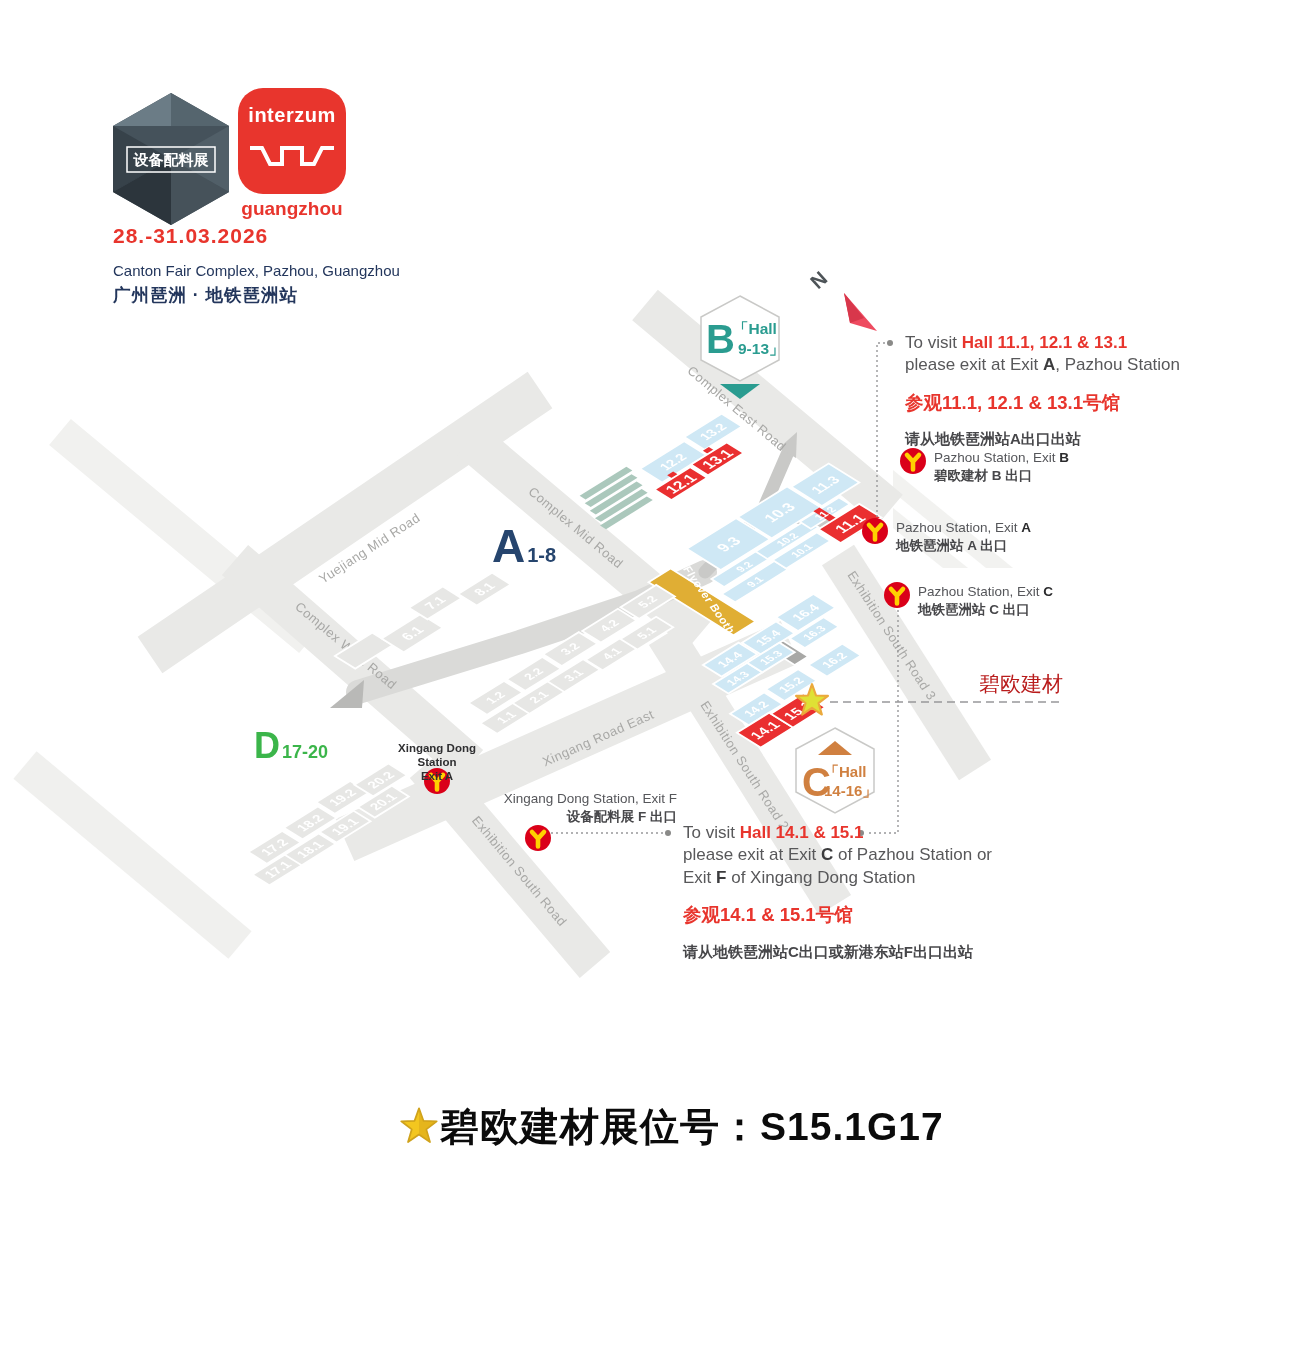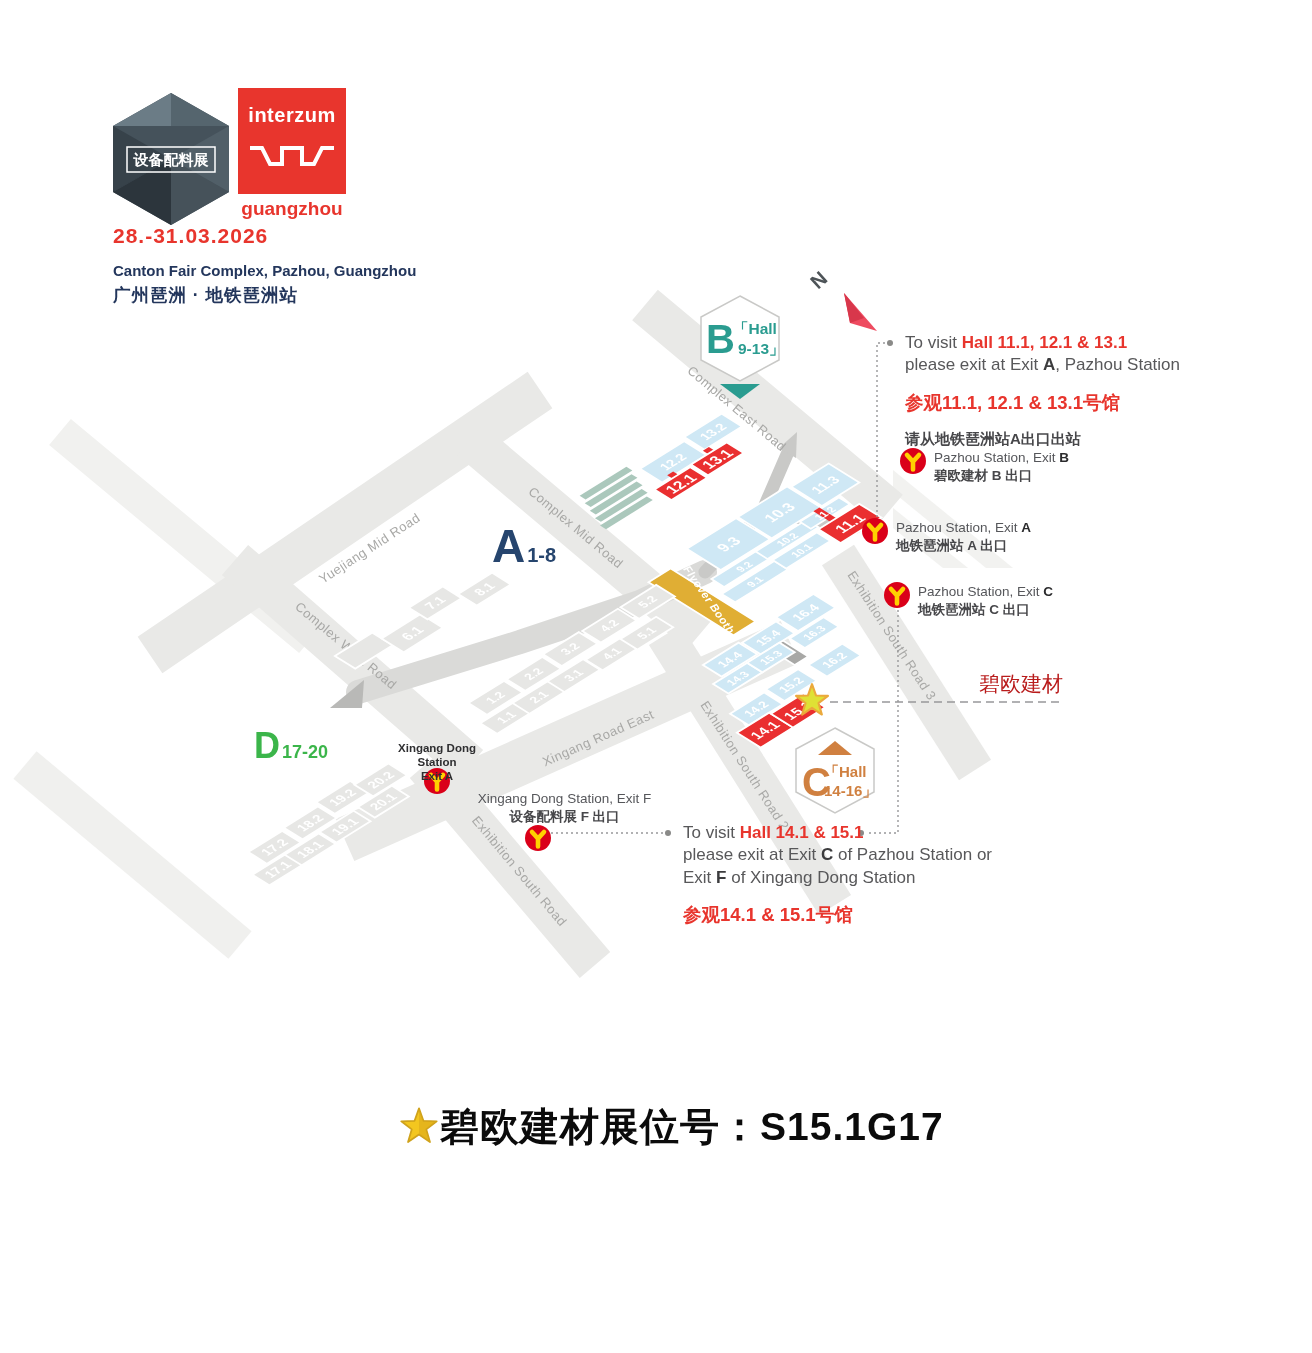--- a/index.html
+++ b/index.html
@@ -2,37 +2,37 @@
 <html><head>
 <meta charset="utf-8">
 <style>
   html,body{margin:0;padding:0;background:#fff;}
   .page{position:relative;width:1312px;height:1353px;background:#ffffff;overflow:hidden;
         font-family:"Liberation Sans",sans-serif;}
   .abs{position:absolute;}
   svg text{font-family:"Liberation Sans",sans-serif;}
   
   .dates{left:113px;top:224px;font-size:21px;font-weight:bold;color:#e8352d;letter-spacing:1px;}
-  .venue-en{left:113px;top:262px;font-size:15px;font-weight:700;color:#23365c;}
+  .venue-en{left:113px;top:262px;font-size:15px;font-weight:400;color:#23365c;}
   .venue-cn{left:113px;top:283px;font-size:17.5px;font-weight:bold;color:#23365c;letter-spacing:1px;}
-  .interzum-box{left:238px;top:88px;width:108px;height:106px;background:#e8352d;}
+  .interzum-box{left:238px;top:88px;width:108px;height:106px;background:#e8352d;border-radius:25px;}
   .interzum-word{position:absolute;left:0;top:16px;width:108px;text-align:center;color:#fff;
                  font-size:20px;font-weight:bold;letter-spacing:.5px;}
   .interzum-city{left:238px;top:198px;width:108px;text-align:center;color:#e8352d;
                  font-size:19px;font-weight:bold;}
   
   .note{color:#58585a;font-size:17px;line-height:1.32;}
   .note .red{color:#e8352d;font-weight:bold;}
   .note .b{font-weight:bold;color:#3c3c3e;}
   .note .cn1{display:block;margin-top:14px;color:#e8352d;font-weight:bold;font-size:18.5px;}
   .note .cn2{display:block;margin-top:14px;color:#47474a;font-weight:600;font-size:15px;}
   .stn{font-size:13.5px;color:#55565a;line-height:1.35;}
   .stn .letter{font-weight:bold;color:#2b2b2d;}
   .stn .cn{color:#47474a;font-weight:600;}
-  .stn-c{text-align:center;}
+  .stn-c{text-align:right;}
   .xg-a{font-size:11.5px;font-weight:bold;color:#2f2f31;line-height:1.2;text-align:center;}
   .bieou{font-size:21px;font-weight:normal;color:#b91c1c;text-align:right;}
   
   .footer{left:398px;top:1100px;display:flex;align-items:center;gap:0;}
   .footer-text{font-size:39px;font-weight:bold;color:#0b0b0b;letter-spacing:1px;}
 </style>
 </head>
 <body>
 
 <div class="page">
@@ -291,20 +291,21 @@
     <span>please exit at Exit </span><span class="b">A</span><span>, Pazhou Station</span>
     <span class="cn1">参观11.1, 12.1 &amp; 13.1号馆</span>
     <span class="cn2">请从地铁琶洲站A出口出站</span>
   </div>
 
   <div class="abs note" style="left:683px;top:822px;width:420px;">
     <span>To visit </span><span class="red">Hall 14.1 &amp; 15.1</span><br>
     <span>please exit at Exit </span><span class="b">C</span><span> of Pazhou Station or</span><br>
     <span>Exit </span><span class="b">F</span><span> of Xingang Dong Station</span>
     <span class="cn1">参观14.1 &amp; 15.1号馆</span>
+    <span class="cn2">请从地铁琶洲站C出口或新港东站F出口出站</span>
   </div>
 
   <div class="abs stn" style="left:934px;top:449px;">
     <span>Pazhou Station, Exit </span><span class="letter">B</span><br>
     <span class="cn">碧欧建材 B 出口</span>
   </div>
   <div class="abs stn" style="left:896px;top:519px;">
     <span>Pazhou Station, Exit </span><span class="letter">A</span><br>
     <span class="cn">地铁琶洲站 A 出口</span>
   </div>

